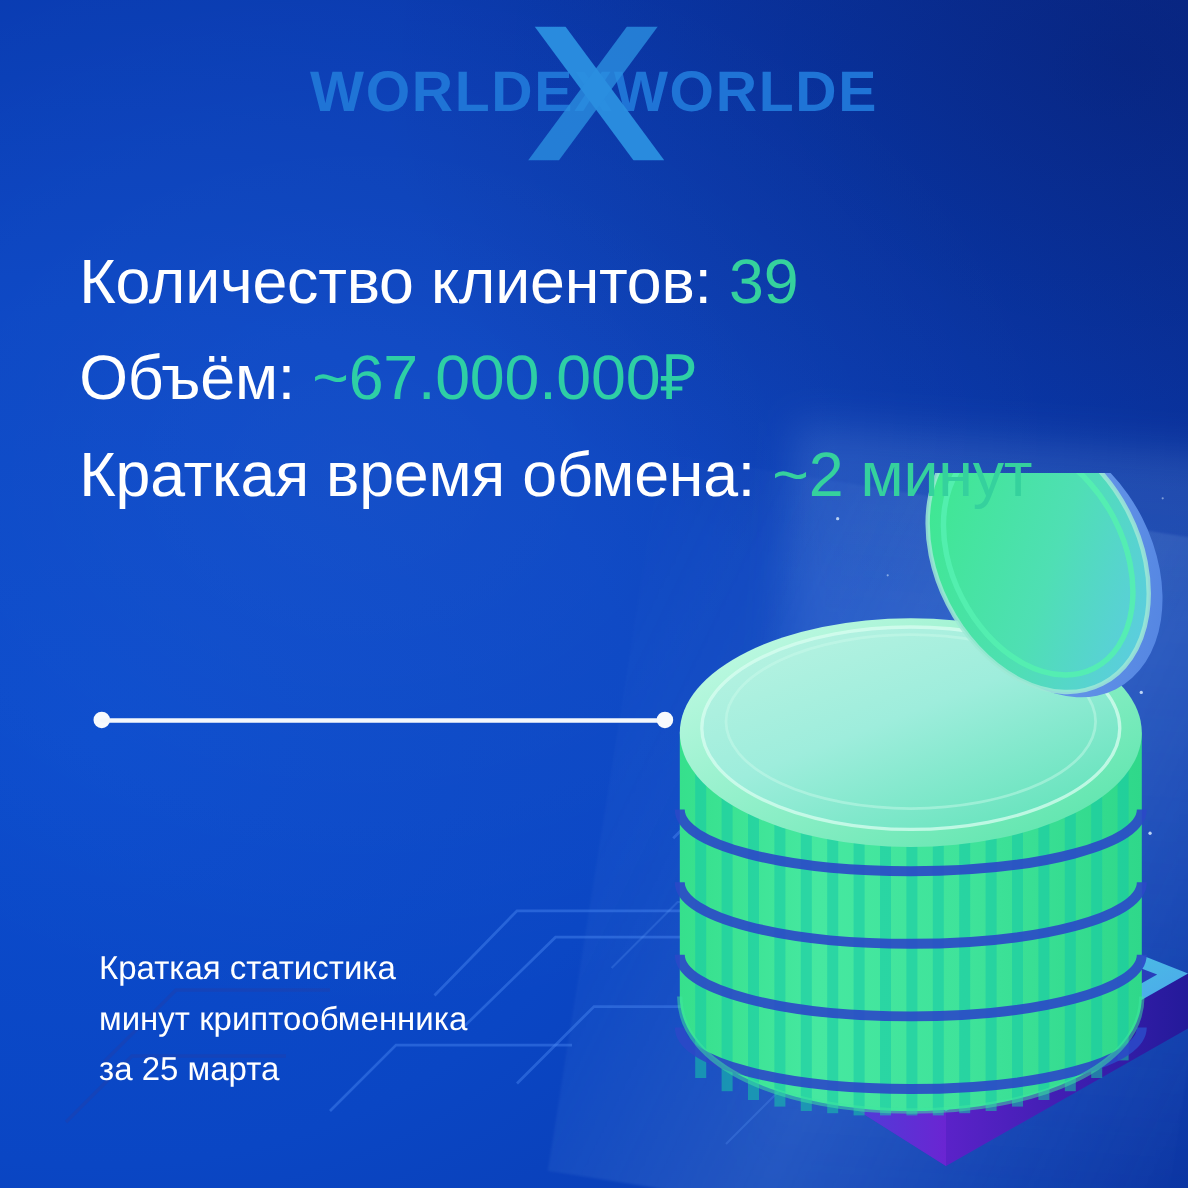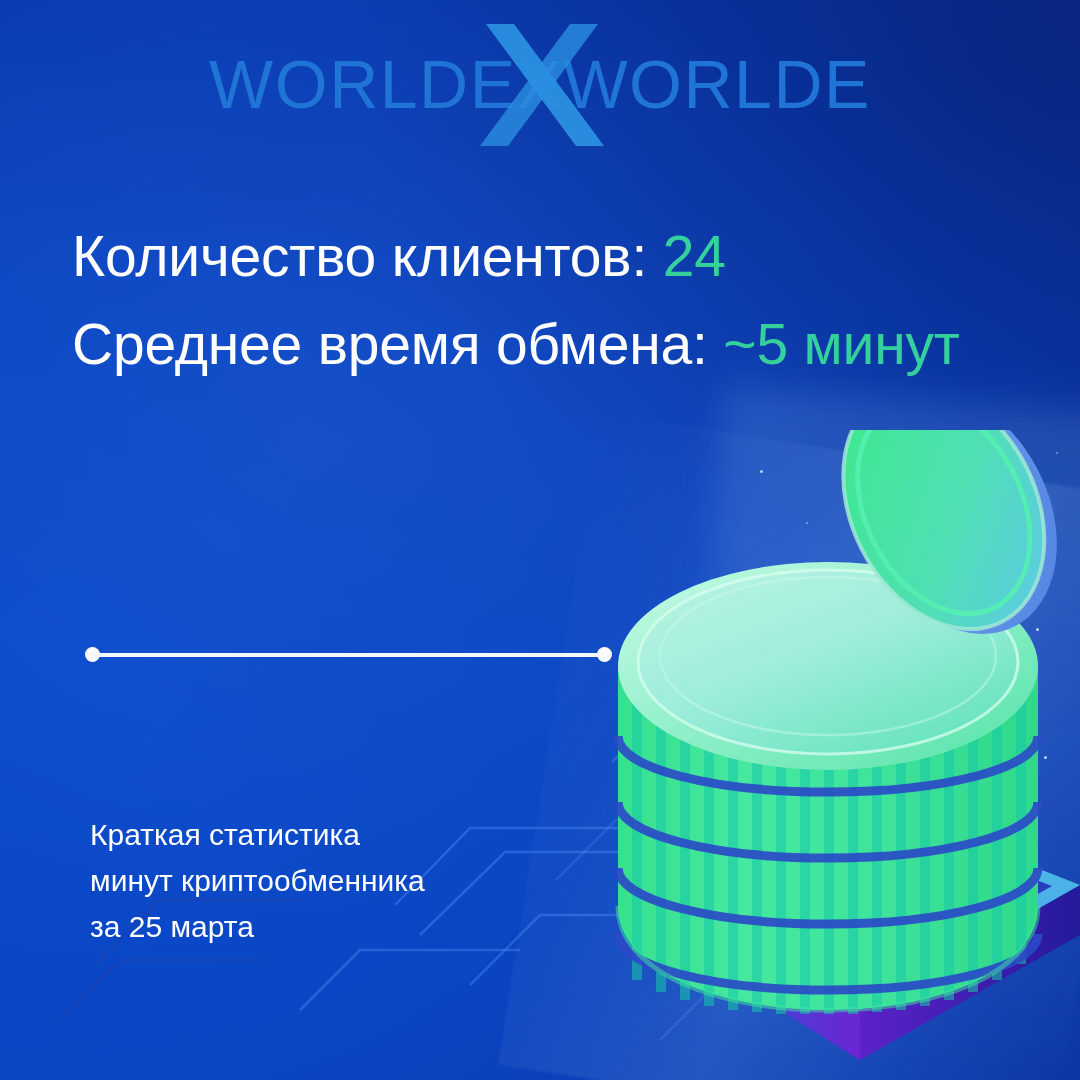--- a/index.html
+++ b/index.html
@@ -57,22 +57,22 @@
     height: 76px;
     text-align: center;
   }
   .logo-inner {
     position: relative;
     display: inline-block;
     height: 76px;
     line-height: 76px;
   }
   .logo-word {
-    font-size: 68px;
-    font-weight: normal;
+    font-size: 52px;
+    font-weight: bold;
     letter-spacing: 1.5px;
     color: #1f74d6;
   }
   .logo-x {
     position: absolute;
     left: 50%; top: -22px;
     width: 124px; height: 122px;
     transform: translateX(-50%);
     margin-left: 2px;
   }
@@ -112,21 +112,21 @@
     width: 15px; height: 15px;
     border-radius: 50%;
     background: #f8fafd;
   }
   .divider .dot.left { left: 0; }
   .divider .dot.right { right: 0; }
 
   
   .caption {
     position: absolute;
-    left: 90px; top: 812px;
+    left: 90px; top: 858px;
     font-size: 30px;
     line-height: 46px;
     color: #ffffff;
   }
   .caption div { white-space: nowrap; }
 
   
   .illustration {
     position: absolute;
     left: 560px; top: 430px;
@@ -303,25 +303,29 @@
           <path d="M6 0 L34 0 L124 122 L96 122 Z" opacity="0.95"></path>
           <path d="M90 0 L118 0 L28 122 L0 122 Z" opacity="0.8"></path>
         </g>
       </svg>
     </span>
   </div>
 
   <div class="stats">
     <div class="stat-line">
       <span class="stat-label">Количество клиентов:</span>
-      <span class="stat-value">24</span>
+      <span class="stat-value">39</span>
     </div>
     <div class="stat-line">
-      <span class="stat-label">Среднее время обмена:</span>
-      <span class="stat-value">~5 минут</span>
+      <span class="stat-label">Объём:</span>
+      <span class="stat-value teal">~67.000.000₽</span>
+    </div>
+    <div class="stat-line">
+      <span class="stat-label">Краткая время обмена:</span>
+      <span class="stat-value">~2 минут</span>
     </div>
   </div>
 
   <div class="divider">
     <span class="dot left"></span>
     <span class="bar"></span>
     <span class="dot right"></span>
   </div>
 
   <div class="caption">

